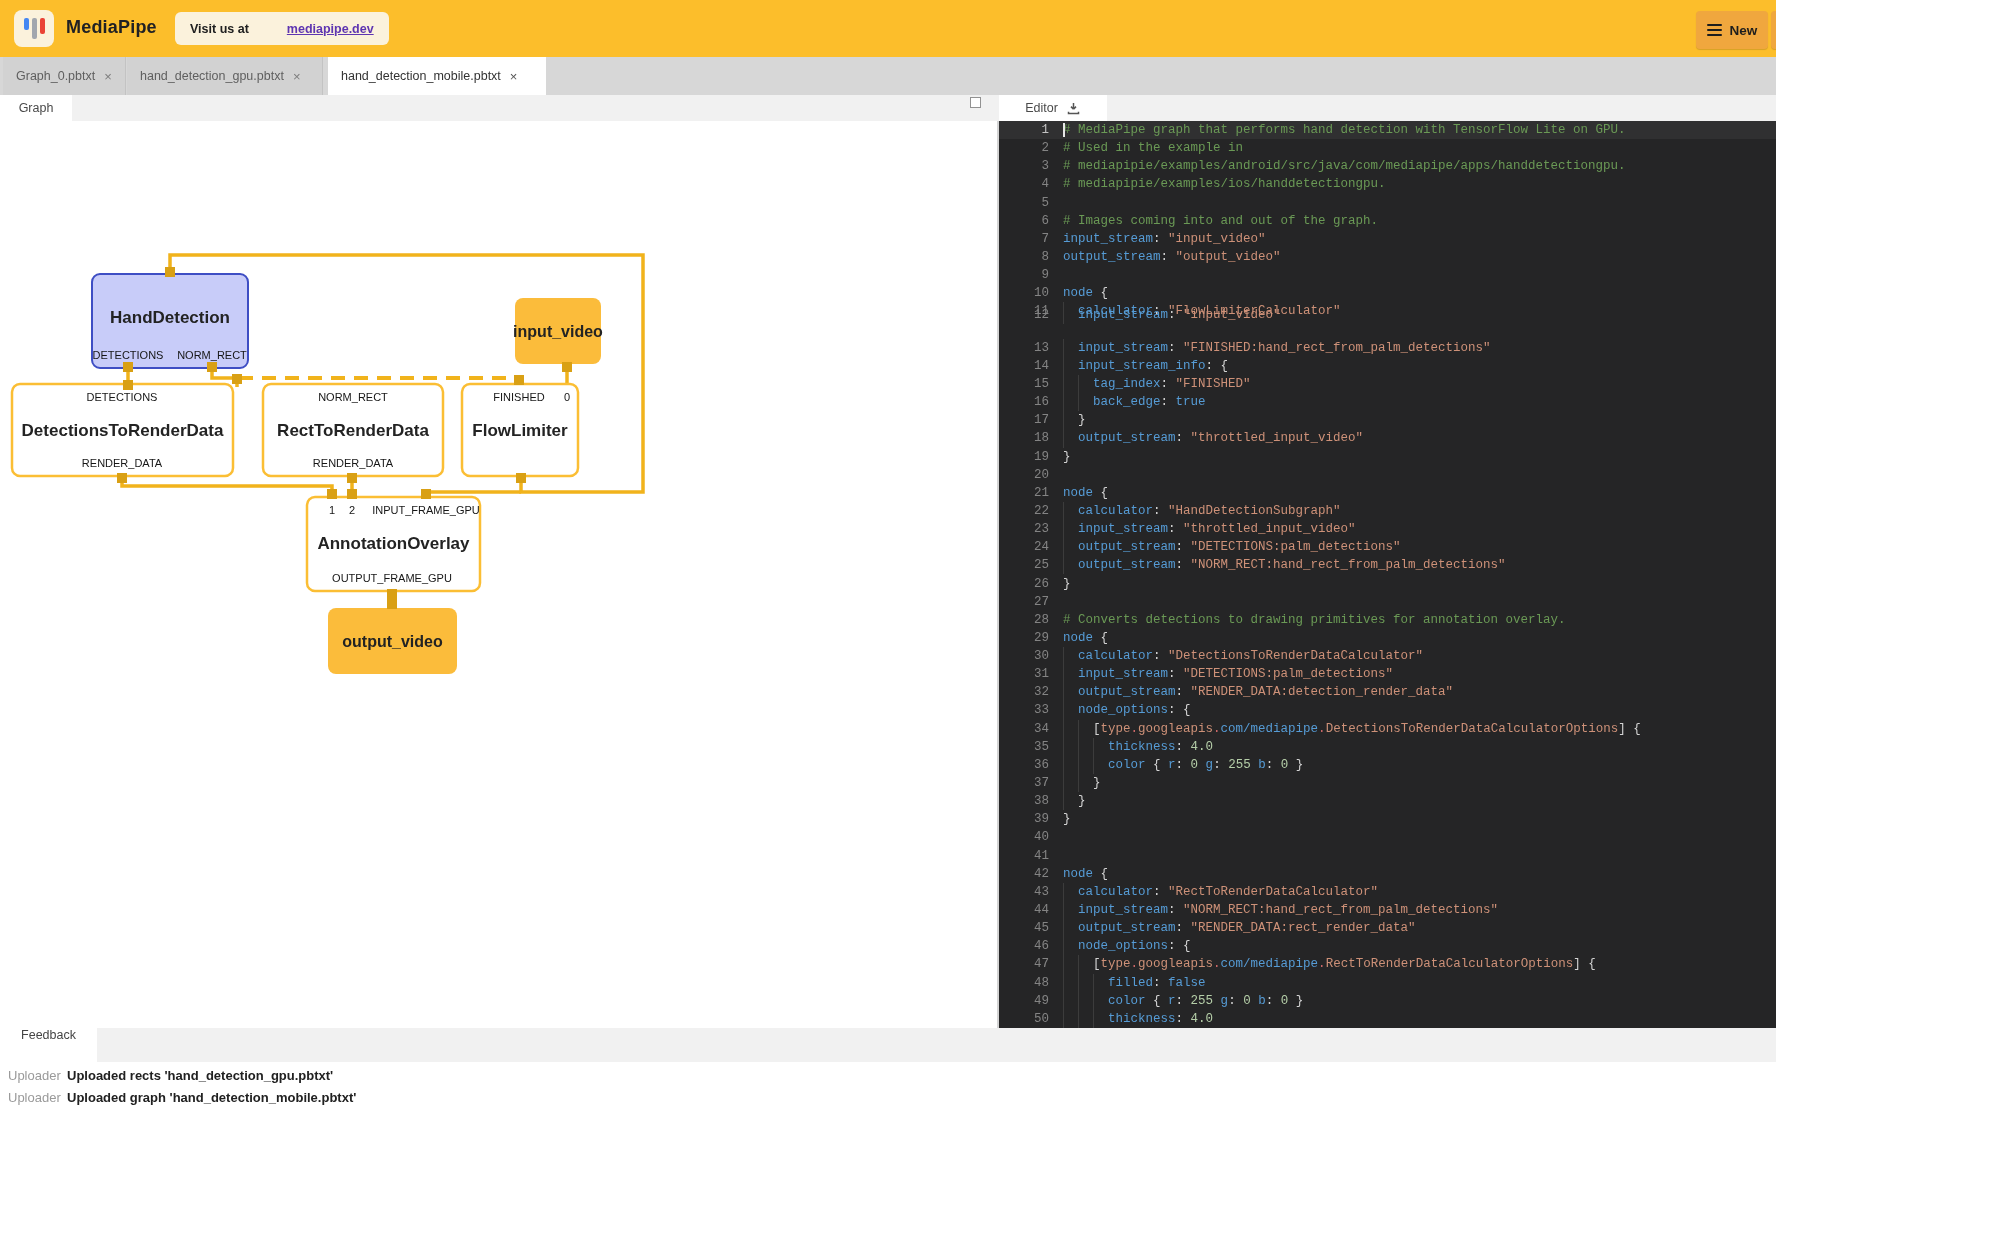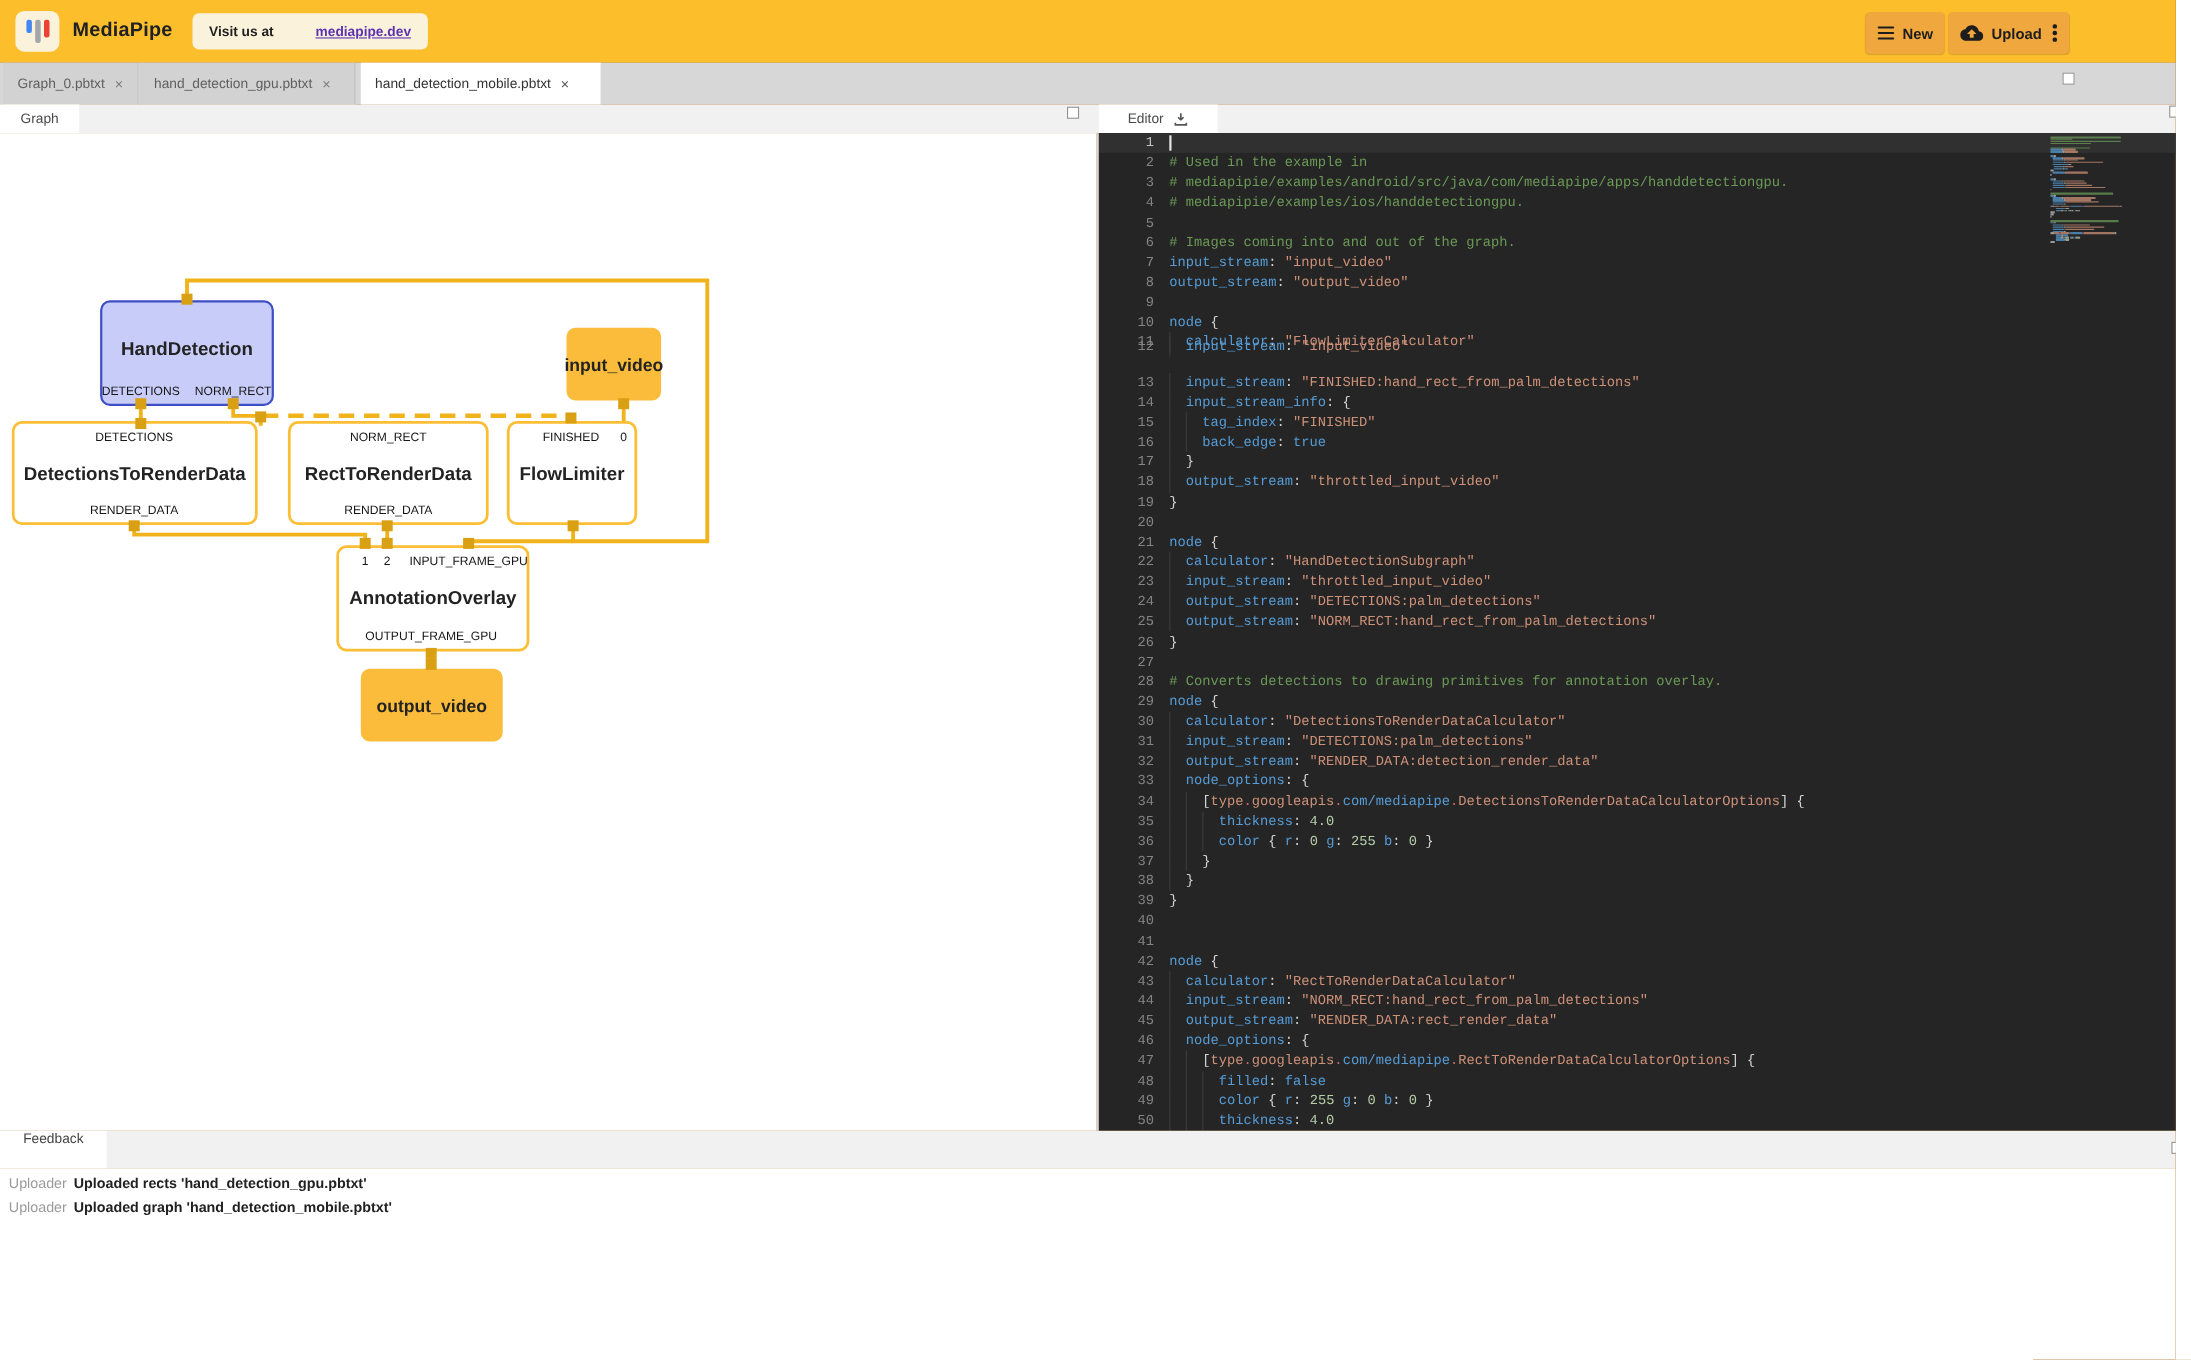--- a/index.html
+++ b/index.html
@@ -1,17 +1,17 @@
 <!DOCTYPE html>
 <html><head>
 <meta charset="utf-8">
 <style>
   html,body{margin:0;padding:0;background:#ffffff;}
-  .app{position:relative;width:1978px;height:1236px;overflow:hidden;
-       font-family:"Liberation Sans",sans-serif;background:#a16207;}
+  .app{position:relative;width:1776px;height:1236px;overflow:hidden;
+       font-family:"Liberation Sans",sans-serif;background:#8b5cf6;}
   .hatch{background-image:
     repeating-linear-gradient(45deg,rgba(0,0,0,.025) 0 1px,transparent 1px 34px),
     repeating-linear-gradient(-45deg,rgba(0,0,0,.025) 0 1px,transparent 1px 34px);}
   
   .topbar{position:absolute;left:0;top:0;width:100%;height:57px;display:flex;align-items:center;}
   .logo-box{position:absolute;left:14px;top:10px;width:40px;height:37px;border-radius:8px;
             background:#FBF2DC;display:flex;align-items:flex-start;justify-content:center;gap:3px;padding-top:8px;box-sizing:border-box;}
   .logo-box i{display:block;width:5px;border-radius:2px;}
   .brand{position:absolute;left:66px;top:17px;font-size:18px;font-weight:700;color:#202124;letter-spacing:.2px;}
   .visit-pill{position:absolute;left:175px;top:12px;height:33px;border-radius:6px;background:#FBF2DC;
@@ -199,21 +199,21 @@
           <rect x="327" y="368" width="10" height="10" fill="#D9A014"></rect>
           <rect x="347" y="368" width="10" height="10" fill="#D9A014"></rect>
           <rect x="421" y="368" width="10" height="10" fill="#D9A014"></rect>
           <rect x="387" y="468" width="10" height="10" fill="#D9A014"></rect>
           <rect x="387" y="478" width="10" height="10" fill="#D9A014"></rect>
         </svg>
     </div>
     <div class="v-divider"></div>
     <div class="editor-panel" id="editorPanel" style="background: rgb(37, 37, 38);">
       <div id="codeLines">
-          <div class="code-row cur" style="top: 0px;"><span class="ln">1</span><i class="cursorbar"></i></div>
+          <div class="code-row cur" style="top: 0px;"><span class="ln">1</span><span class="ct"><span class="tok-cm"># MediaPipe graph that performs hand detection with TensorFlow Lite on GPU.</span></span><i class="cursorbar"></i></div>
           <div class="code-row" style="top: 18.14px;"><span class="ln">2</span><span class="ct"><span class="tok-cm"># Used in the example in</span></span></div>
           <div class="code-row" style="top: 36.28px;"><span class="ln">3</span><span class="ct"><span class="tok-cm"># mediapipie/examples/android/src/java/com/mediapipe/apps/handdetectiongpu.</span></span></div>
           <div class="code-row" style="top: 54.42px;"><span class="ln">4</span><span class="ct"><span class="tok-cm"># mediapipie/examples/ios/handdetectiongpu.</span></span></div>
           <div class="code-row" style="top: 72.56px;"><span class="ln">5</span><span class="ct"></span></div>
           <div class="code-row" style="top: 90.7px;"><span class="ln">6</span><span class="ct"><span class="tok-cm"># Images coming into and out of the graph.</span></span></div>
           <div class="code-row" style="top: 108.84px;"><span class="ln">7</span><span class="ct"><span class="tok-k">input_stream</span><span class="tok-pt">: </span><span class="tok-s">"input_video"</span></span></div>
           <div class="code-row" style="top: 126.98px;"><span class="ln">8</span><span class="ct"><span class="tok-k">output_stream</span><span class="tok-pt">: </span><span class="tok-s">"output_video"</span></span></div>
           <div class="code-row" style="top: 145.12px;"><span class="ln">9</span><span class="ct"></span></div>
           <div class="code-row" style="top: 163.26px;"><span class="ln">10</span><span class="ct"><span class="tok-k">node</span><span class="tok-pt"> {</span></span></div>
           <div class="code-row" style="top: 181.4px;"><span class="ln">11</span><i class="guide" style="left: 64px;"></i><span class="ct"><span class="tok-pt">  </span><span class="tok-k">calculator</span><span class="tok-pt">: </span><span class="tok-s">"FlowLimiterCalculator"</span></span></div>

